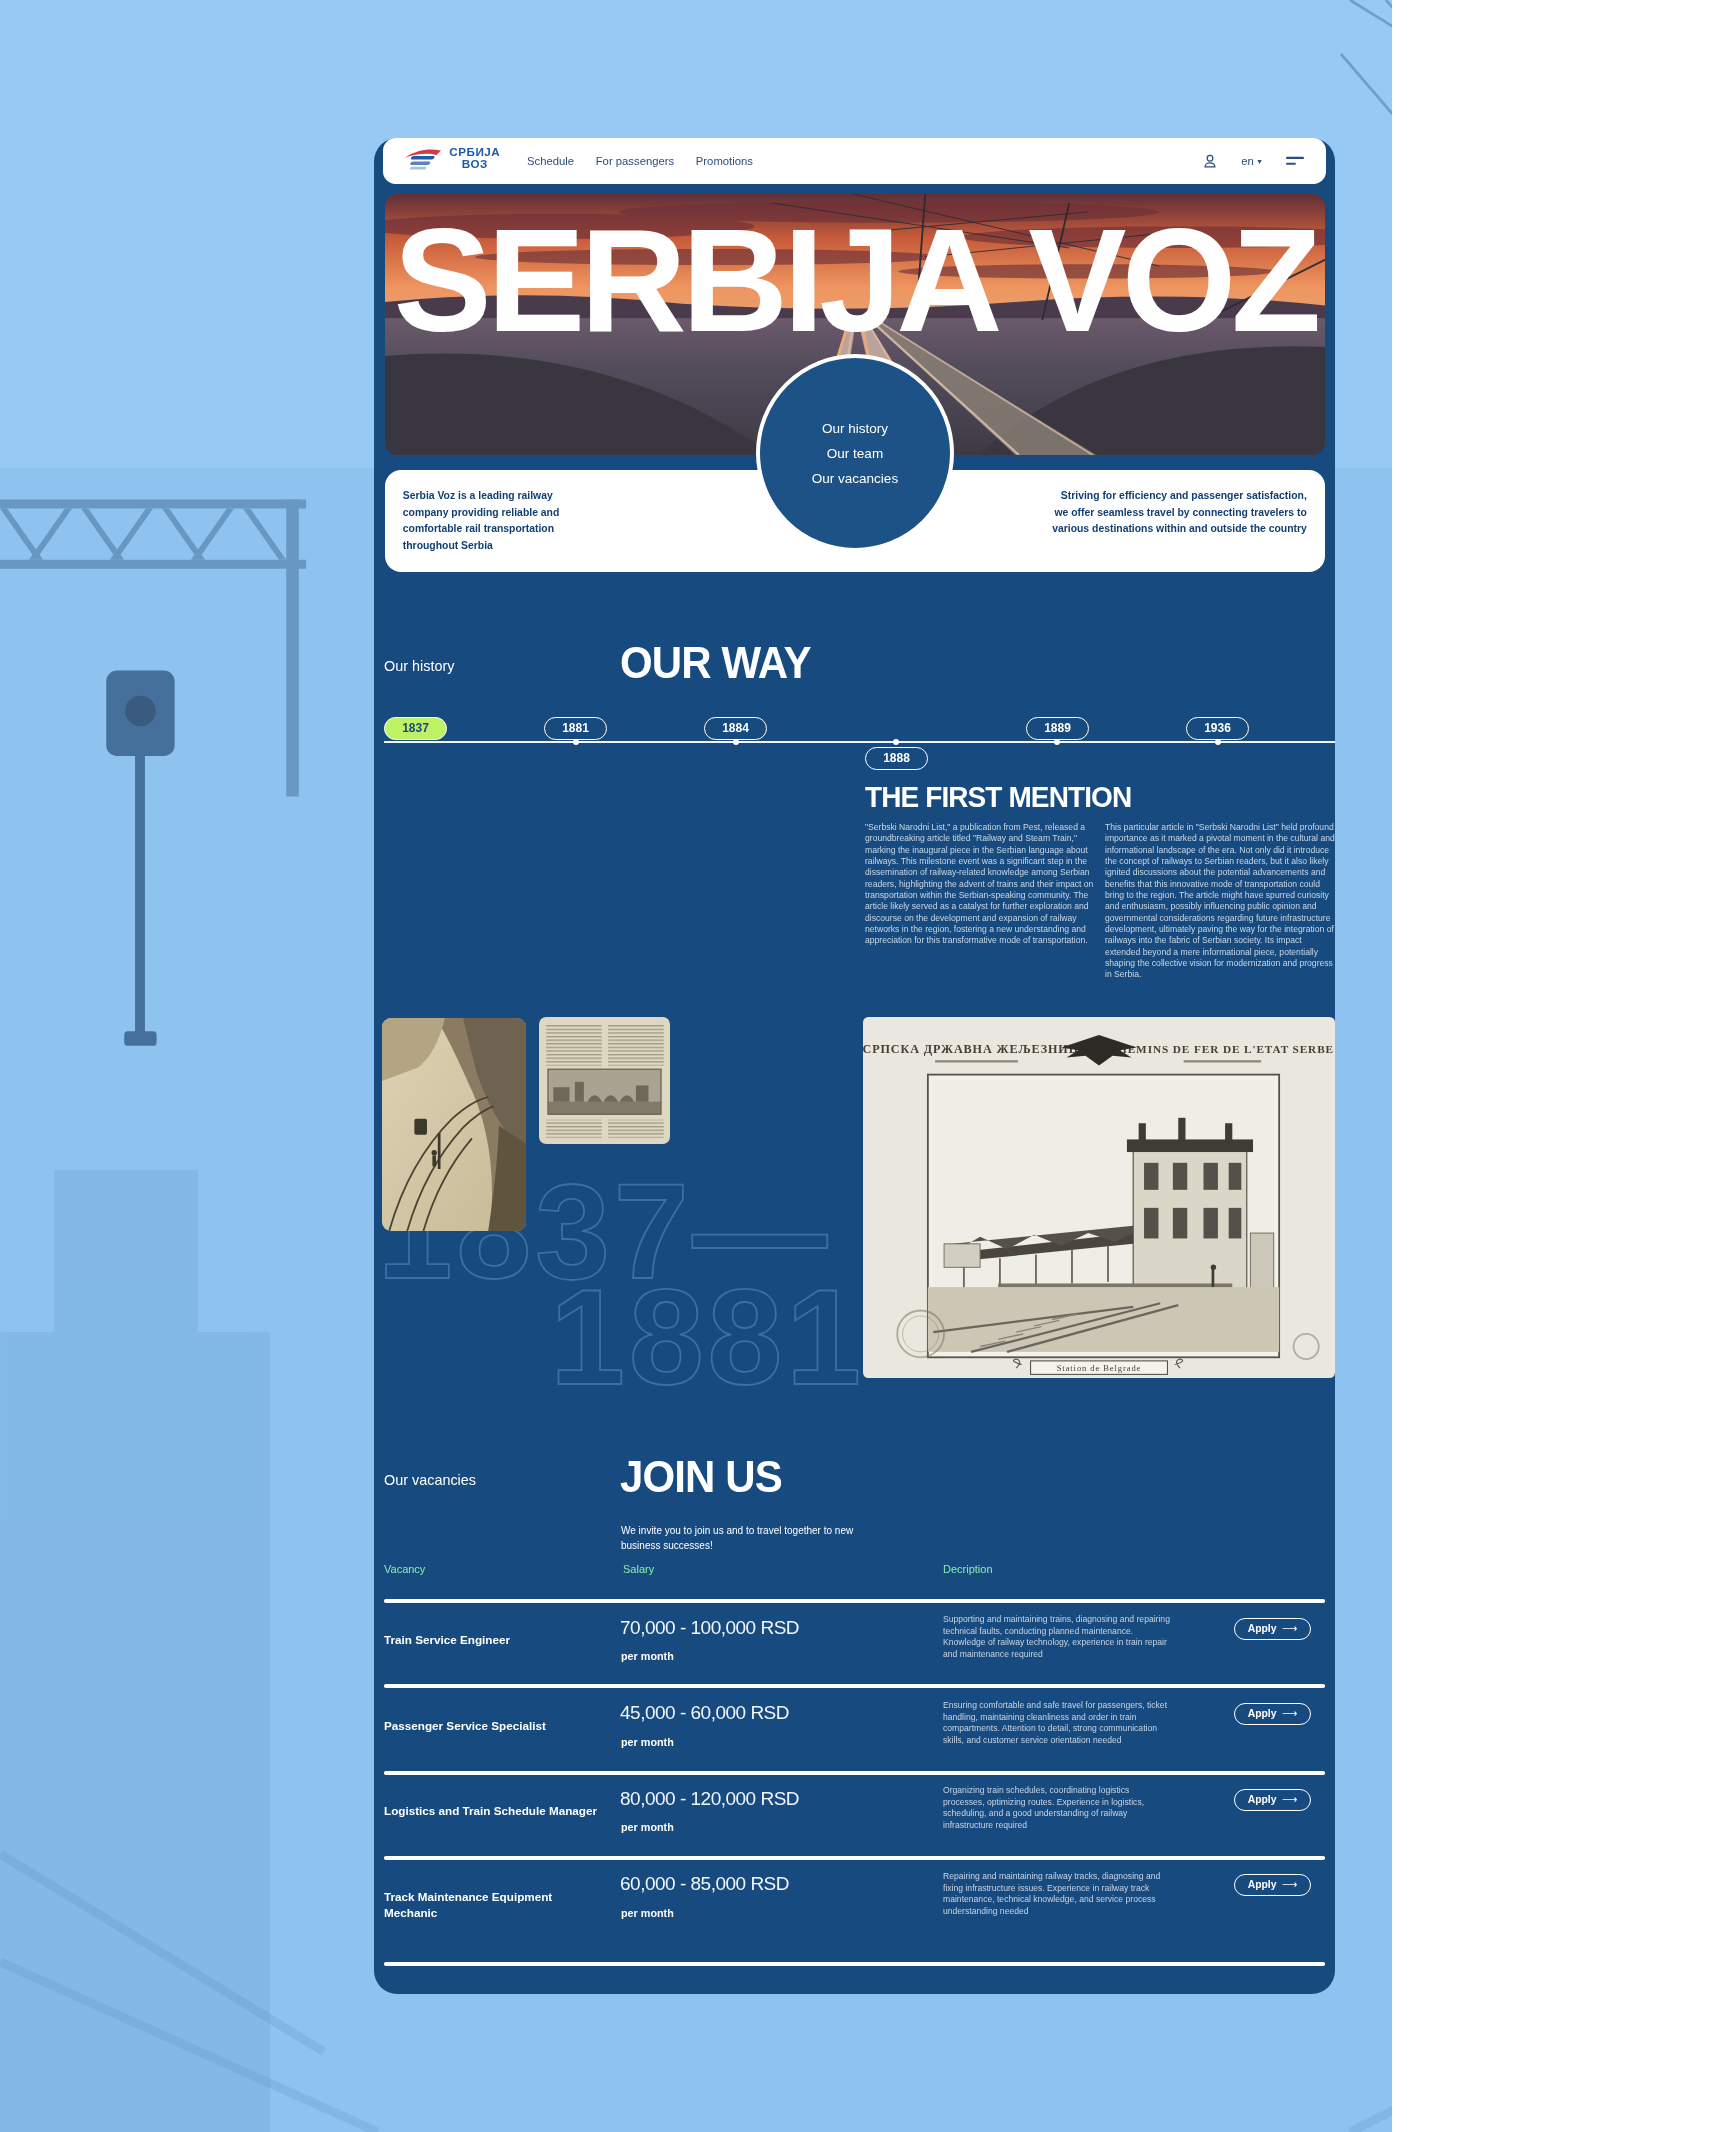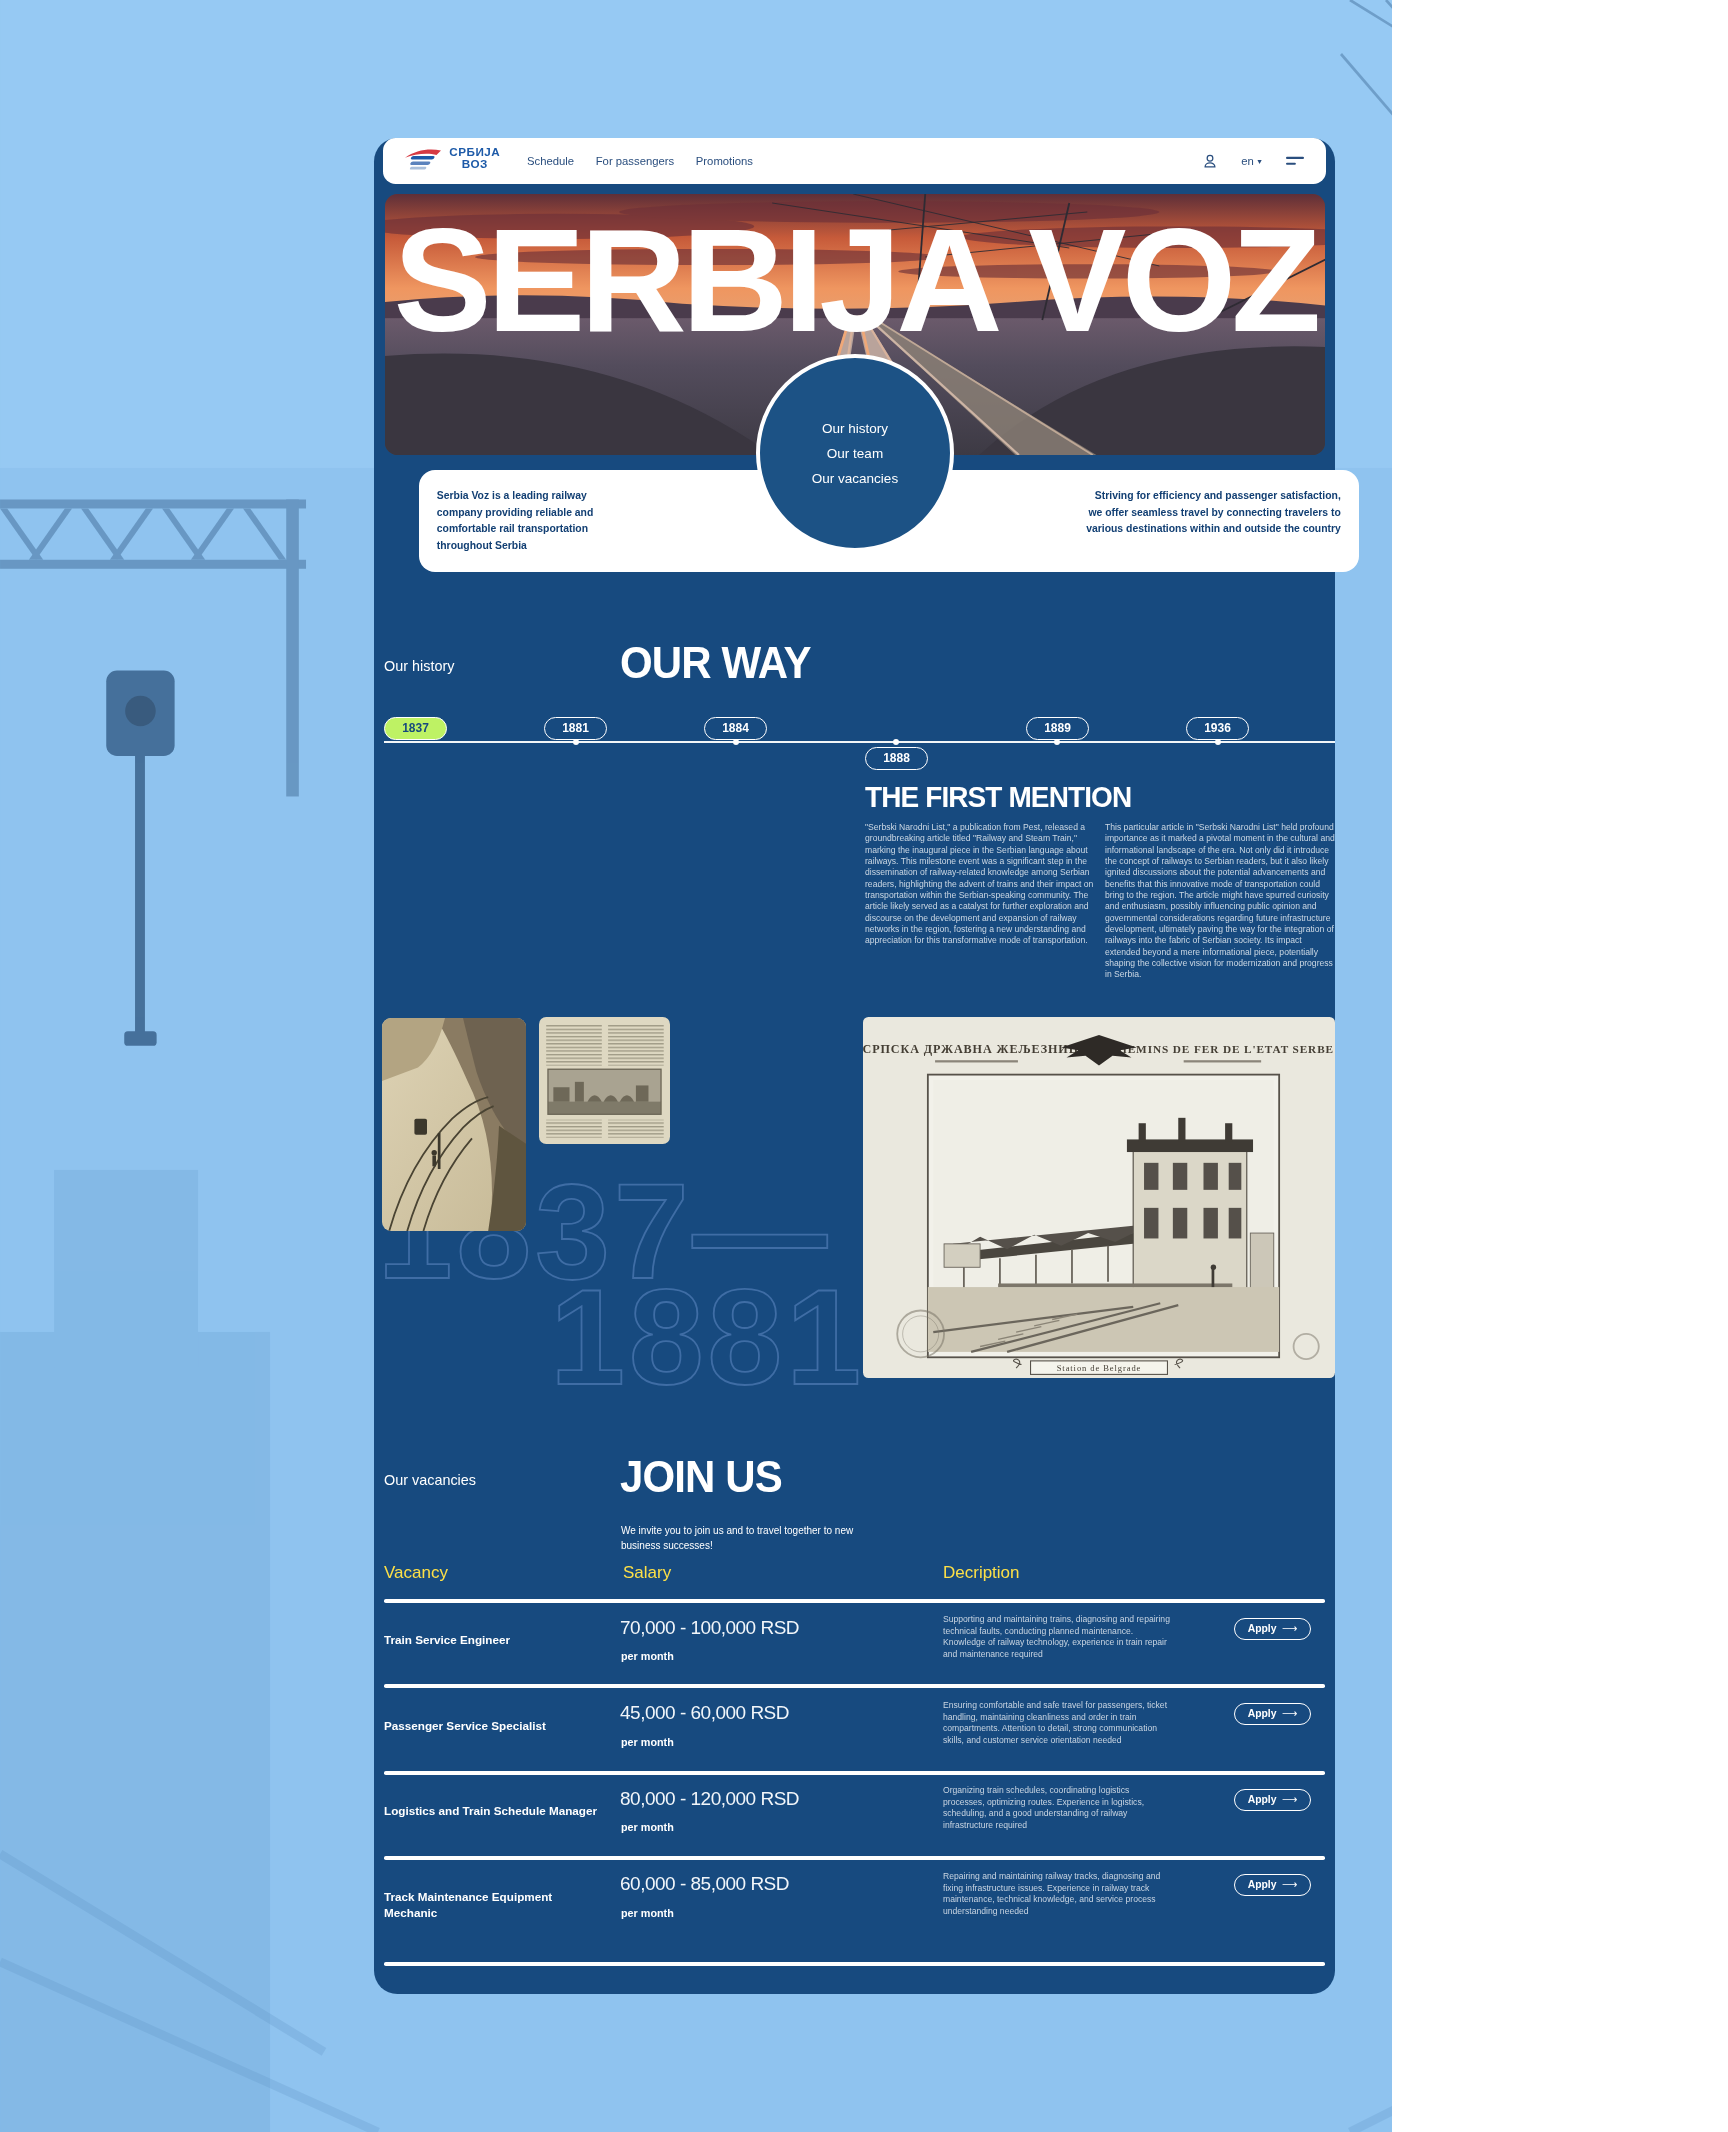--- a/index.html
+++ b/index.html
@@ -22,37 +22,37 @@
   
   .hero{left:10.8px;top:56px;width:940px;height:261px;border-radius:12.6px;overflow:hidden;background:#4a4450;}
   .hero-title{left:0;right:0;top:5.4px;text-align:center;color:#ffffff;font-weight:bold;
     font-size:134px;letter-spacing:-4.5px;transform:scale(1.10,1.10);transform-origin:50% 20%;white-space:nowrap;}
   
   .circle{left:382px;top:216px;width:198px;height:198px;border-radius:50%;background:#1c5285;
     border:4.5px solid #ffffff;box-sizing:border-box;display:flex;flex-direction:column;
     align-items:center;justify-content:center;gap:10px;z-index:6;}
   .circle a{color:#fff;font-size:13.5px;cursor:pointer;}
   
-  .about{left:10.8px;top:332px;width:940px;height:102px;background:#ffffff;border-radius:16px;margin-left:34px;}
+  .about{left:10.8px;top:332px;width:940px;height:102px;background:#ffffff;border-radius:16px;}
   .about-left{left:18px;top:18px;width:194px;font-size:10.4px;font-weight:bold;color:#123f73;line-height:1.6;}
   .about-right{right:18px;top:18px;width:257px;font-size:10.4px;font-weight:bold;color:#123f73;line-height:1.6;text-align:right;}
   
   .sec-label{color:#ffffff;font-size:14.4px;}
   .big-title{color:#ffffff;font-weight:bold;letter-spacing:-0.9px;transform:scaleY(1.06);transform-origin:top left;}
   .timeline-line{left:10px;top:603px;width:951px;height:1.8px;background:rgba(255,255,255,.95);}
   .tl-dot{width:6.3px;height:6.3px;border-radius:50%;background:#ffffff;top:601px;z-index:2;}
   .pill{top:579px;width:63px;height:22.5px;border-radius:11.7px;border:1.3px solid #ffffff;color:#ffffff;
     display:flex;align-items:center;justify-content:center;font-size:12px;font-weight:bold;cursor:pointer;box-sizing:border-box;}
   .pill.active{background:#bef264;color:#17497d;border-color:#ffffff;}
   .fm-col{color:#ccd8e4;font-size:8.6px;line-height:1.32;}
   
   .wm{color:transparent;-webkit-text-stroke:1.8px #3f6da5;font-weight:bold;font-size:135px;letter-spacing:3.6px;z-index:1;line-height:1;}
   .photo{z-index:2;border-radius:9px;overflow:hidden;}
   
-  .col-head{color:#fde047;font-size:17px;}
+  .col-head{color:#86efac;font-size:11px;}
   .divider{left:10px;width:941px;height:3.6px;background:#ffffff;border-radius:1.8px;}
   .row-title{color:#ffffff;font-size:11.7px;font-weight:bold;width:216px;line-height:1.4;}
   .salary{color:#f2f6fa;font-size:19px;letter-spacing:-0.5px;white-space:nowrap;}
   .per{color:#ffffff;font-size:10.8px;font-weight:bold;}
   .desc{color:#c9d5e2;font-size:8.6px;line-height:1.34;width:230px;}
   .apply{width:77px;height:21.6px;border:1.2px solid #ffffff;border-radius:11.7px;display:flex;align-items:center;
     justify-content:center;gap:5.4px;color:#ffffff;cursor:pointer;box-sizing:border-box;}
   .apply .lbl{font-size:10.4px;font-weight:bold;}
   .apply .arr{font-size:10.8px;margin-top:-0.9px;}
   .subtitle{color:#ffffff;font-size:10px;line-height:1.45;width:252px;}

